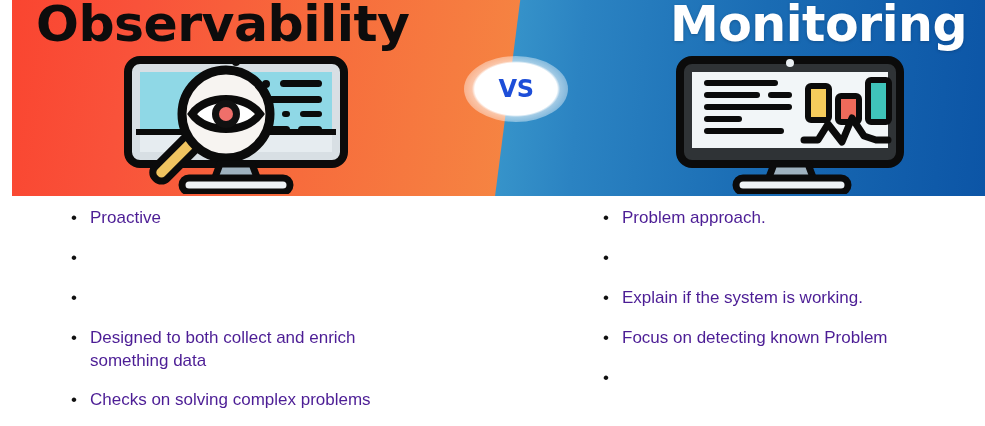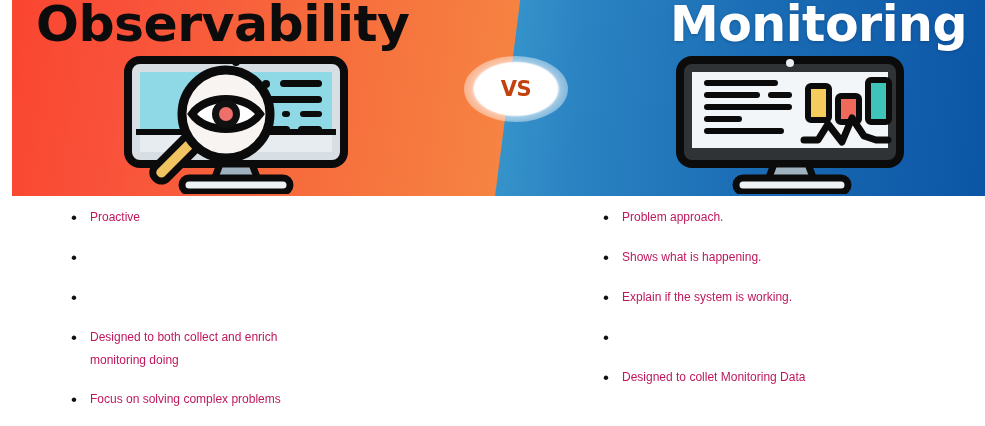--- a/index.html
+++ b/index.html
@@ -91,22 +91,22 @@
     height: 48px;
     border-radius: 50%;
     background: #ffffff;
     display: flex;
     align-items: center;
     justify-content: center;
   }
   #vs-text {
     font-family: "DejaVu Sans", sans-serif;
     font-weight: bold;
-    font-size: 21px;
-    color: #c2410c;
+    font-size: 24px;
+    color: #1d4ed8;
     letter-spacing: -0.5px;
   }
 
   
   .illustration {
     position: absolute;
     z-index: 4;
   }
   #illus-observability { left: 108px; top: 52px; }
   #illus-monitoring   { left: 660px; top: 52px; }
@@ -129,23 +129,23 @@
     width: 30px;
     font-size: 17px;
     line-height: 24px;
     color: #101010;
     text-align: left;
     padding-left: 11px;
     box-sizing: border-box;
   }
   .bullet-text {
     flex: 1 1 auto;
-    font-size: 12px;
+    font-size: 17px;
     line-height: 23px;
-    color: #be185d;
+    color: #4c1d95;
     white-space: pre-line;
   }
 </style>
 </head>
 <body>
 
 <div id="page">
 
   <div id="banner">
 
@@ -241,49 +241,48 @@
       <span class="bullet-dot">•</span>
     </div>
 
     <div class="bullet-item">
       <span class="bullet-dot">•</span>
     </div>
 
     <div class="bullet-item">
       <span class="bullet-dot">•</span>
       <span class="bullet-text">Designed to both collect and enrich
-monitoring doing</span>
-    </div>
-
-    <div class="bullet-item">
-      <span class="bullet-dot">•</span>
-      <span class="bullet-text">Focus on solving complex problems</span>
+something data</span>
+    </div>
+
+    <div class="bullet-item">
+      <span class="bullet-dot">•</span>
+      <span class="bullet-text">Checks on solving complex problems</span>
     </div>
   </div>
 
   <div id="col-monitoring" class="bullet-col">
 
     <div class="bullet-item">
       <span class="bullet-dot">•</span>
       <span class="bullet-text">Problem approach.</span>
     </div>
 
     <div class="bullet-item">
       <span class="bullet-dot">•</span>
-      <span class="bullet-text">Shows what is happening.</span>
     </div>
 
     <div class="bullet-item">
       <span class="bullet-dot">•</span>
       <span class="bullet-text">Explain if the system is working.</span>
     </div>
 
     <div class="bullet-item">
       <span class="bullet-dot">•</span>
-    </div>
-
-    <div class="bullet-item">
-      <span class="bullet-dot">•</span>
-      <span class="bullet-text">Designed to collet Monitoring Data</span>
+      <span class="bullet-text">Focus on detecting known Problem</span>
+    </div>
+
+    <div class="bullet-item">
+      <span class="bullet-dot">•</span>
     </div>
   </div>
 
 </div>
 
 </body></html>

